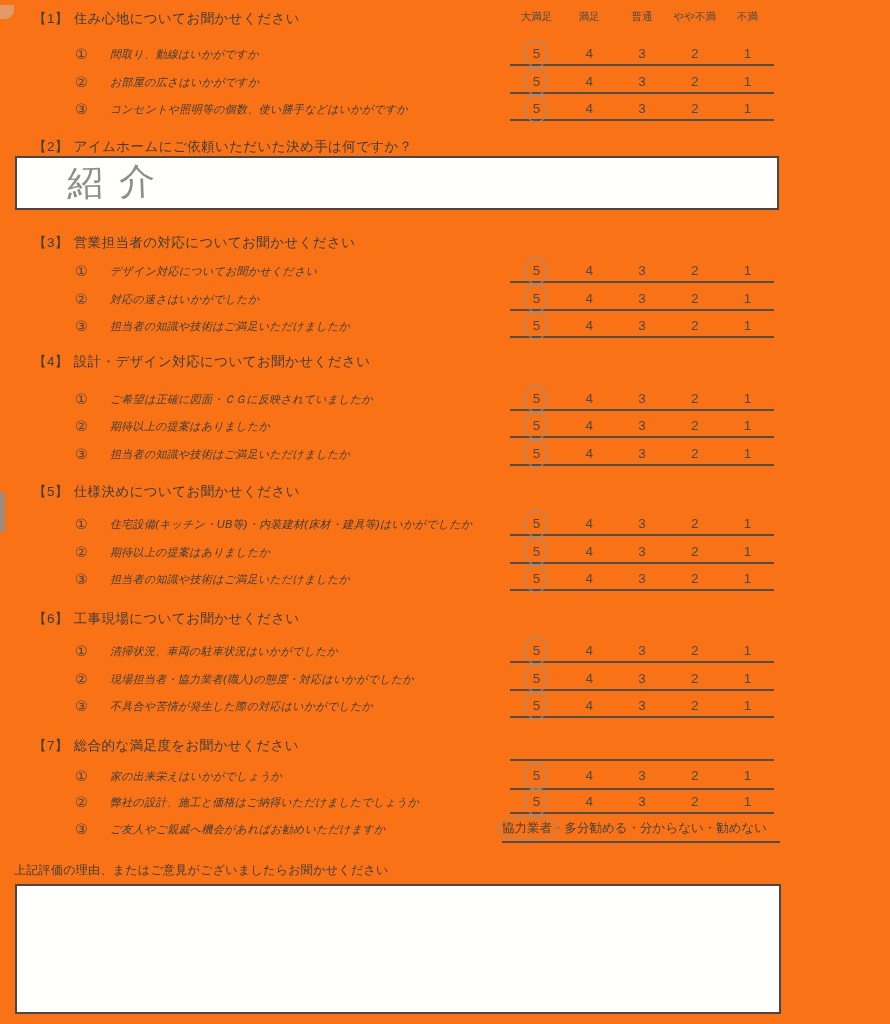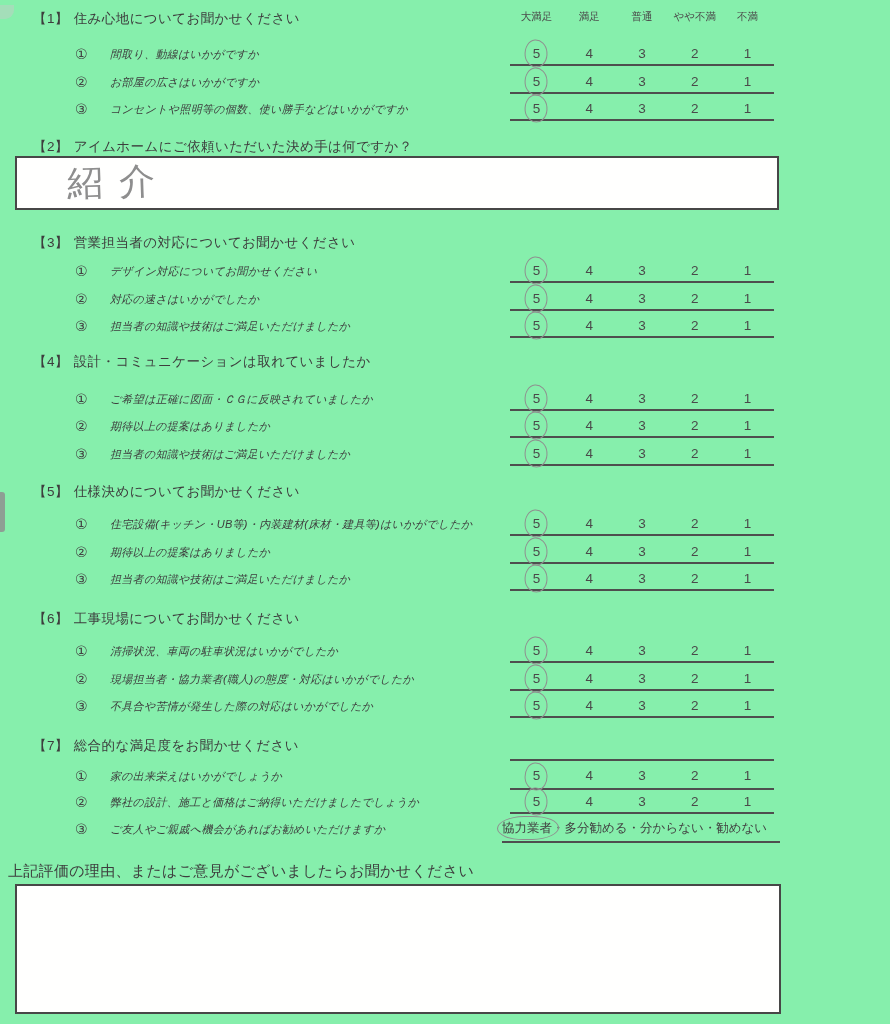--- a/index.html
+++ b/index.html
@@ -1,16 +1,16 @@
 <!DOCTYPE html>
 <html><head>
 <meta charset="utf-8">
 <style>
   html,body{margin:0;padding:0;background:#ffffff;}
-  .page{position:relative;width:890px;height:1024px;background:#86efac;overflow:hidden;
+  .page{position:relative;width:890px;height:1024px;background:#f97316;overflow:hidden;
         color:#3d3d3d;font-family:"Liberation Sans","DejaVu Sans",sans-serif;}
 
   .sec-title{position:absolute;left:33px;font-size:13.5px;letter-spacing:.4px;white-space:nowrap;}
   .sec-num{margin-right:5px;}
 
   .hdr{position:absolute;left:510px;top:10px;width:264px;display:flex;justify-content:flex-end;}
   .hcell{flex:1;text-align:center;font-size:10.5px;color:#4a4a4a;white-space:nowrap;}
 
   .qrow{position:absolute;left:0;top:0;width:890px;height:21px;}
   .qno{position:absolute;left:75px;top:0;font-size:14px;line-height:21px;color:#444;}
@@ -29,21 +29,21 @@
   .opt{position:relative;display:inline-block;}
   .opt.optsel::after{content:"";position:absolute;left:-5px;top:-3px;right:-7px;bottom:-2px;
          border:1.5px solid #8f8f8f;border-radius:50%/58%;transform:rotate(-1deg);}
   .opt-sep{display:inline-block;}
 
   .answer-box{position:absolute;left:15px;top:156px;width:760px;height:50px;
          border:2px solid #474747;background:#fffffe;}
   .handwriting{position:absolute;left:50px;top:0px;font-size:36px;color:#8e8e8e;
          letter-spacing:16px;transform:rotate(-2deg);white-space:nowrap;}
 
-  .comment-label{position:absolute;left:8px;top:862px;font-size:15px;letter-spacing:.3px;}
+  .comment-label{position:absolute;left:14px;top:862px;font-size:12px;letter-spacing:.3px;}
   .comment-box{position:absolute;left:15px;top:884px;width:762px;height:126px;
          border:2px solid #474747;background:#fffffe;}
   .comment-value{position:absolute;left:10px;top:8px;font-size:13px;color:#555;}
 
   .edge-mark{position:absolute;left:0;top:492px;width:5px;height:40px;background:#8f8f8f;
          border-radius:0 3px 3px 0;opacity:.85;}
   .corner-smudge{position:absolute;left:0;top:5px;width:14px;height:14px;background:#c9c9c9;
          opacity:.45;border-radius:0 0 9px 0;}
 </style>
 </head>
@@ -136,21 +136,21 @@
     <div class="scale">
       <span class="sv sel">5</span>
       <span class="sv">4</span>
       <span class="sv">3</span>
       <span class="sv">2</span>
       <span class="sv">1</span>
     </div>
   </div>
 
   <div class="sec-title" style="top:353px">
-    <span class="sec-num">【4】</span><span>設計・コミュニケーションは取れていましたか</span>
+    <span class="sec-num">【4】</span><span>設計・デザイン対応についてお聞かせください</span>
   </div>
   <div class="qrow" style="top:389px">
     <span class="qno">①</span>
     <span class="qtext">ご希望は正確に図面・ＣＧに反映されていましたか</span>
     <div class="scale">
       <span class="sv sel">5</span>
       <span class="sv">4</span>
       <span class="sv">3</span>
       <span class="sv">2</span>
       <span class="sv">1</span>

